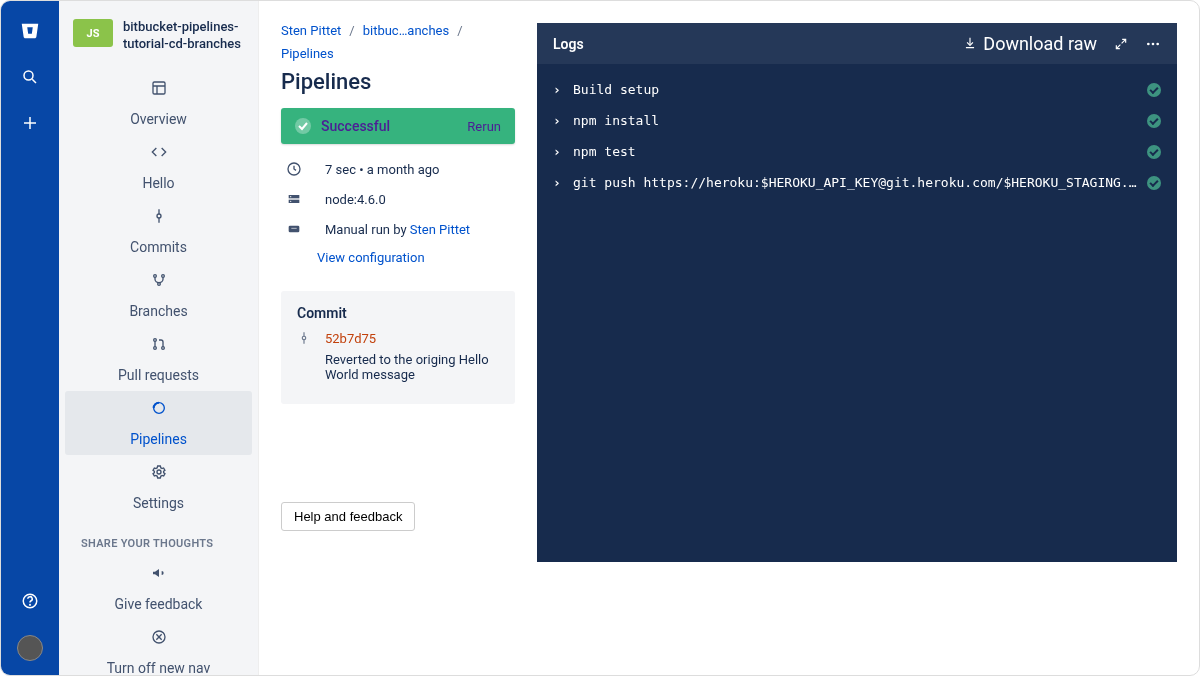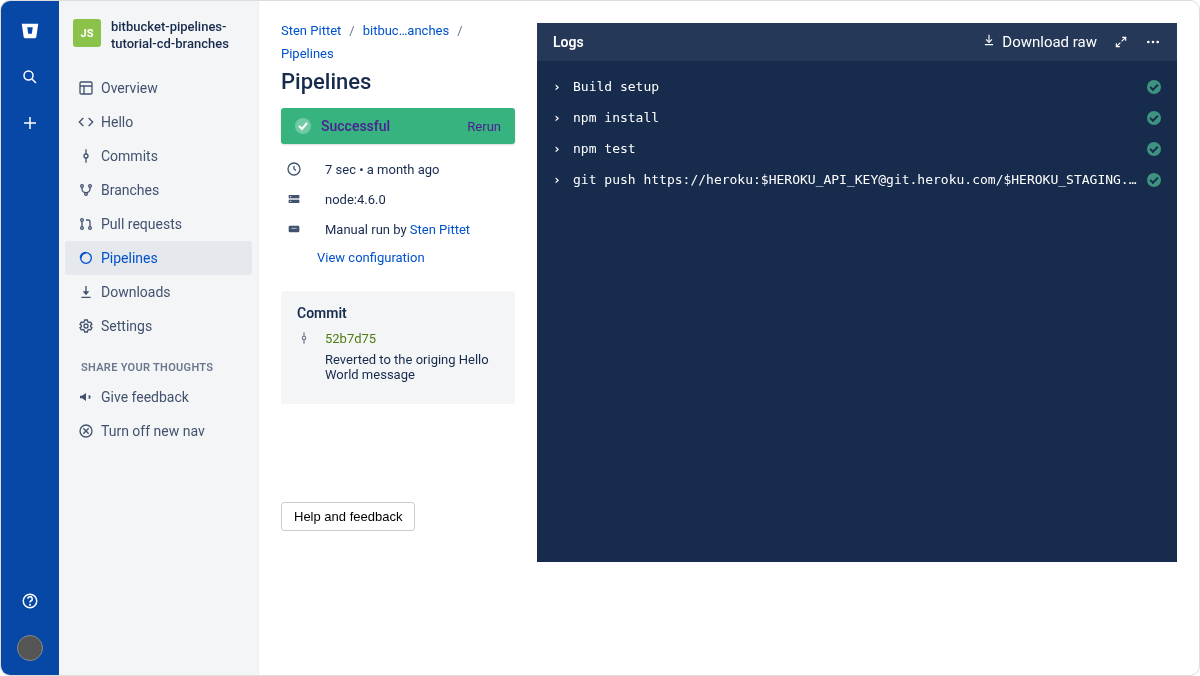--- a/index.html
+++ b/index.html
@@ -6,24 +6,24 @@
   html, body { height: 100%; font-family: -apple-system, BlinkMacSystemFont, "Segoe UI", Roboto, Helvetica, Arial, sans-serif; font-size: 14px; color: #172B4D; background: #fff; }
   .app { width: 1200px; height: 676px; display: flex; border: 1px solid #ddd; border-radius: 10px; overflow: hidden; }
   
   .rail { width: 58px; background: #0747A6; display: flex; flex-direction: column; align-items: center; justify-content: space-between; padding: 18px 0 14px; }
   .rail-top, .rail-bottom { display: flex; flex-direction: column; align-items: center; gap: 22px; }
   .rail-icon { width: 24px; height: 24px; color: #fff; display: flex; align-items: center; justify-content: center; cursor: pointer; }
   .avatar { width: 26px; height: 26px; border-radius: 50%; background: #555; border: 1px solid #888; }
   
   .sidebar { width: 200px; background: #F4F5F7; border-right: 1px solid #eee; padding: 18px 0 0; display: flex; flex-direction: column; }
   .repo-head { display: flex; gap: 10px; padding: 0 14px 14px; align-items: flex-start; }
-  .repo-logo { width: 28px; height: 28px; background: #8BC34A; border-radius: 3px; flex-shrink: 0; display: flex; align-items: center; justify-content: center; color: #fff; font-size: 11px; font-weight: bold; }
+  .repo-logo { width: 40px; height: 28px; background: #8BC34A; border-radius: 3px; flex-shrink: 0; display: flex; align-items: center; justify-content: center; color: #fff; font-size: 11px; font-weight: bold; }
   .repo-name { font-size: 13px; font-weight: 500; color: #172B4D; line-height: 1.3; }
   .nav { display: flex; flex-direction: column; padding: 4px 6px; }
-  .nav-item { display: flex; align-items: center; gap: 6px; padding: 8px 12px; border-radius: 3px; cursor: pointer; color: #42526E; font-size: 14px; }
+  .nav-item { display: flex; align-items: center; gap: 14px; padding: 8px 12px; border-radius: 3px; cursor: pointer; color: #42526E; font-size: 14px; flex-direction: column; }
   .nav-item.active { background: #E5E8EC; color: #0052CC; }
   .nav-item.active .nav-ico { color: #0052CC; }
   .nav-ico { width: 18px; height: 18px; display: flex; align-items: center; justify-content: center; color: #42526E; flex-shrink: 0; }
   .nav-section { font-size: 11px; color: #6B778C; font-weight: 600; letter-spacing: 0.3px; padding: 18px 16px 6px; }
   
   .main { flex: 1; display: flex; flex-direction: column; padding: 22px 22px 0 22px; overflow: hidden; position: relative; }
   .crumbs { display: flex; gap: 8px; font-size: 13px; color: #6B778C; margin-bottom: 8px; align-items: center; flex-wrap: wrap; }
   .crumbs a { color: #0052CC; text-decoration: none; cursor: pointer; }
   .crumbs .sep { color: #6B778C; }
   h1.page-title { font-size: 22px; font-weight: 500; margin-bottom: 14px; }
@@ -32,30 +32,30 @@
   .status-left .chk { width: 16px; height: 16px; }
   .rerun { cursor: pointer; font-size: 13px; }
   .meta-list { display: flex; flex-direction: column; gap: 12px; padding: 2px 4px 8px; }
   .meta-row { display: flex; align-items: center; gap: 22px; font-size: 13px; color: #172B4D; }
   .meta-row .mico { width: 18px; height: 18px; display: flex; align-items: center; justify-content: center; color: #42526E; flex-shrink: 0; }
   .meta-row a { color: #0052CC; text-decoration: none; cursor: pointer; }
   .view-config { margin-left: 32px; }
   .commit-card { background: #F4F5F7; border-radius: 3px; padding: 14px 16px; margin-top: 18px; }
   .commit-card h3 { font-size: 14px; font-weight: 600; margin-bottom: 10px; }
   .commit-row { display: flex; align-items: flex-start; gap: 14px; font-size: 13px; margin-bottom: 8px; }
-  .commit-row .sha { color: #4d7c0f; cursor: pointer; }
+  .commit-row .sha { color: #c2410c; cursor: pointer; }
   .commit-row .msg { color: #172B4D; margin-top: 6px; }
   .commit-row.branch a { color: #0052CC; cursor: pointer; }
   .help-btn { position: absolute; left: 22px; bottom: 144px; border: 1px solid #ccc; background: #fff; border-radius: 3px; padding: 6px 12px; font-size: 13px; cursor: pointer; }
   
   .logs { width: 640px; background: #172B4D; display: flex; flex-direction: column; margin: 22px 22px 113px 0; }
   .logs-header { background: #253858; color: #fff; display: flex; align-items: center; justify-content: space-between; padding: 10px 16px; }
   .logs-header .left { font-weight: 600; font-size: 14px; }
   .logs-header .right { display: flex; align-items: center; gap: 16px; }
-  .logs-header .dl { display: flex; gap: 6px; font-size: 15px; cursor: pointer; }
+  .logs-header .dl { display: flex; gap: 6px; font-size: 18px; cursor: pointer; }
   .logs-header .hicon { width: 16px; height: 16px; display: flex; align-items: center; justify-content: center; cursor: pointer; }
   .log-body { padding: 10px 12px; font-family: "SFMono-Regular", Menlo, Consolas, monospace; font-size: 13px; color: #fff; overflow: hidden; }
   .log-line { display: flex; align-items: center; padding: 8px 4px; gap: 10px; cursor: pointer; }
   .log-line .arrow { width: 10px; color: #fff; flex-shrink: 0; font-weight: bold; }
   .log-line .cmd { flex: 1; white-space: nowrap; overflow: hidden; text-overflow: ellipsis; }
   .log-line .ok { width: 14px; height: 14px; border-radius: 50%; background: #57D9A3; flex-shrink: 0; position: relative; opacity: 0.6; }
   .log-line .ok::after { content: ""; position: absolute; left: 3px; top: 4px; width: 6px; height: 3px; border-left: 2px solid #172B4D; border-bottom: 2px solid #172B4D; transform: rotate(-45deg); }
 </style>
 </head>
 <body>
@@ -153,28 +153,20 @@
         <span>Pull requests</span>
       </div>
       <div class="nav-item active">
         <span class="nav-ico">
             <svg viewBox="0 0 24 24" width="16" height="16" fill="none" stroke="currentColor" stroke-width="2">
               <circle cx="12" cy="12" r="8"></circle>
               <path d="M4 12a8 8 0 0 1 8-8" stroke="#0052CC" stroke-width="3"></path>
             </svg>
           </span>
         <span>Pipelines</span>
-      </div>
-      <div class="nav-item">
-        <span class="nav-ico">
-            <svg viewBox="0 0 24 24" width="16" height="16" fill="currentColor">
-              <path d="M13 3h-2v8H7l5 6 5-6h-4V3zM5 19h14v2H5z"></path>
-            </svg>
-          </span>
-        <span>Downloads</span>
       </div>
       <div class="nav-item">
         <span class="nav-ico">
             <svg viewBox="0 0 24 24" width="16" height="16" fill="none" stroke="currentColor" stroke-width="2">
               <circle cx="12" cy="12" r="3"></circle>
               <path d="M19 12a7 7 0 0 0-.1-1l2-1.5-2-3.5-2.4.9a7 7 0 0 0-1.7-1L14 3h-4l-.8 2.9a7 7 0 0 0-1.7 1L5 6 3 9.5l2 1.5a7 7 0 0 0 0 2L3 14.5 5 18l2.5-.9a7 7 0 0 0 1.7 1L10 21h4l.8-2.9a7 7 0 0 0 1.7-1L19 18l2-3.5-2-1.5c.1-.3.1-.7 0-1z"></path>
             </svg>
           </span>
         <span>Settings</span>
       </div>

